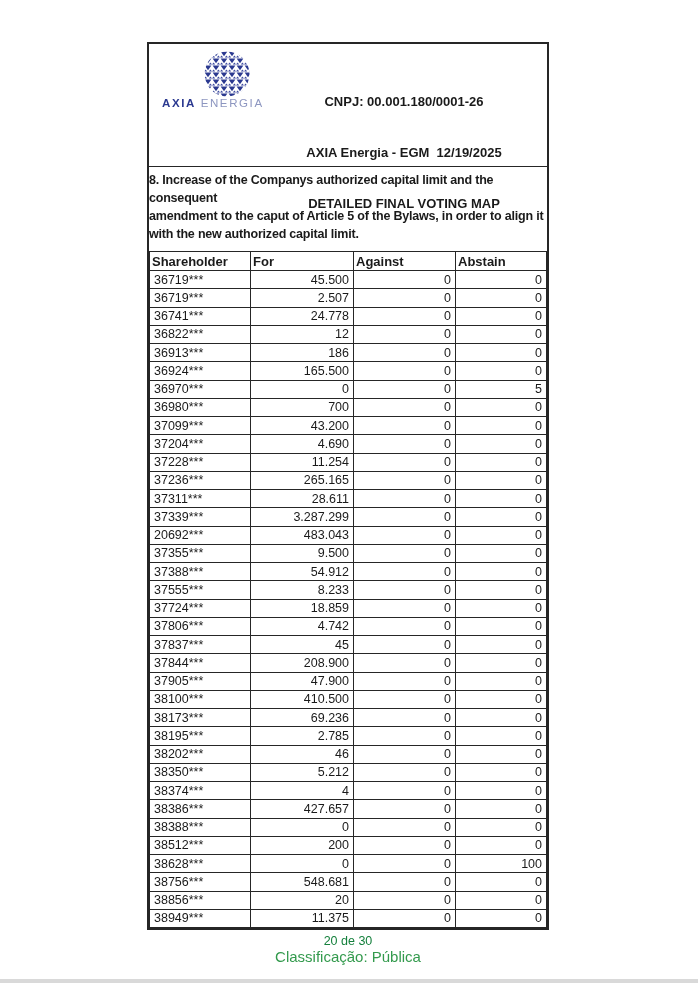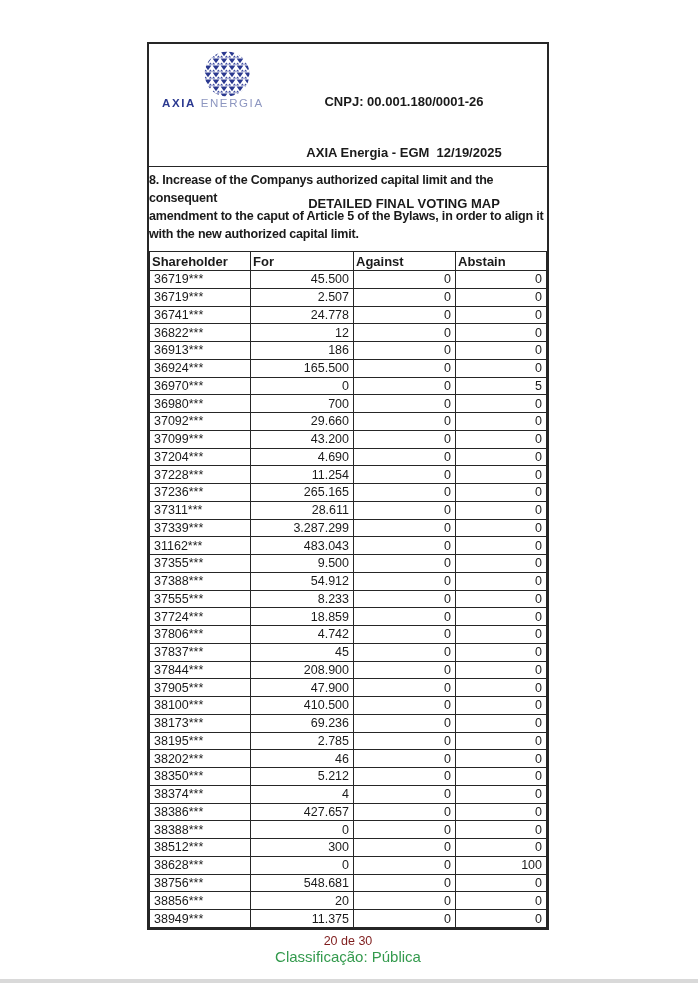--- a/index.html
+++ b/index.html
@@ -45,21 +45,21 @@
     border:1px solid #262626;font-weight:bold;text-align:left;
     height:18px;padding:0 2px;font-size:13px;
   }
   td{border:1px solid #262626;padding:0 4px;overflow:hidden;white-space:nowrap;}
   td.id{text-align:left;margin-left:11px;}
   td.num{text-align:right;}
   
   .footer{
     position:absolute;left:147px;top:934px;width:402px;text-align:center;
   }
-  .page-number{font-size:12.5px;color:#7f1d1d;line-height:15px;}
+  .page-number{font-size:12.5px;color:#15803d;line-height:15px;}
   .classification{font-size:15px;color:#339a4d;line-height:15px;}
   .bottom-bar{
     position:absolute;left:0;top:979px;width:698px;height:4px;background:#d9d9d9;
   }
 </style>
 </head>
 <body>
 
 <div class="page">
 
@@ -160,26 +160,20 @@
             <td class="num">0</td>
             <td class="num">5</td>
           </tr>
           <tr>
             <td class="id">36980***</td>
             <td class="num">700</td>
             <td class="num">0</td>
             <td class="num">0</td>
           </tr>
           <tr>
-            <td class="id">37092***</td>
-            <td class="num">29.660</td>
-            <td class="num">0</td>
-            <td class="num">0</td>
-          </tr>
-          <tr>
             <td class="id">37099***</td>
             <td class="num">43.200</td>
             <td class="num">0</td>
             <td class="num">0</td>
           </tr>
           <tr>
             <td class="id">37204***</td>
             <td class="num">4.690</td>
             <td class="num">0</td>
             <td class="num">0</td>
@@ -202,21 +196,21 @@
             <td class="num">0</td>
             <td class="num">0</td>
           </tr>
           <tr>
             <td class="id">37339***</td>
             <td class="num">3.287.299</td>
             <td class="num">0</td>
             <td class="num">0</td>
           </tr>
           <tr>
-            <td class="id">31162***</td>
+            <td class="id">20692***</td>
             <td class="num">483.043</td>
             <td class="num">0</td>
             <td class="num">0</td>
           </tr>
           <tr>
             <td class="id">37355***</td>
             <td class="num">9.500</td>
             <td class="num">0</td>
             <td class="num">0</td>
           </tr>
@@ -305,21 +299,21 @@
             <td class="num">0</td>
           </tr>
           <tr>
             <td class="id">38388***</td>
             <td class="num">0</td>
             <td class="num">0</td>
             <td class="num">0</td>
           </tr>
           <tr>
             <td class="id">38512***</td>
-            <td class="num">300</td>
+            <td class="num">200</td>
             <td class="num">0</td>
             <td class="num">0</td>
           </tr>
           <tr>
             <td class="id">38628***</td>
             <td class="num">0</td>
             <td class="num">0</td>
             <td class="num">100</td>
           </tr>
           <tr>

